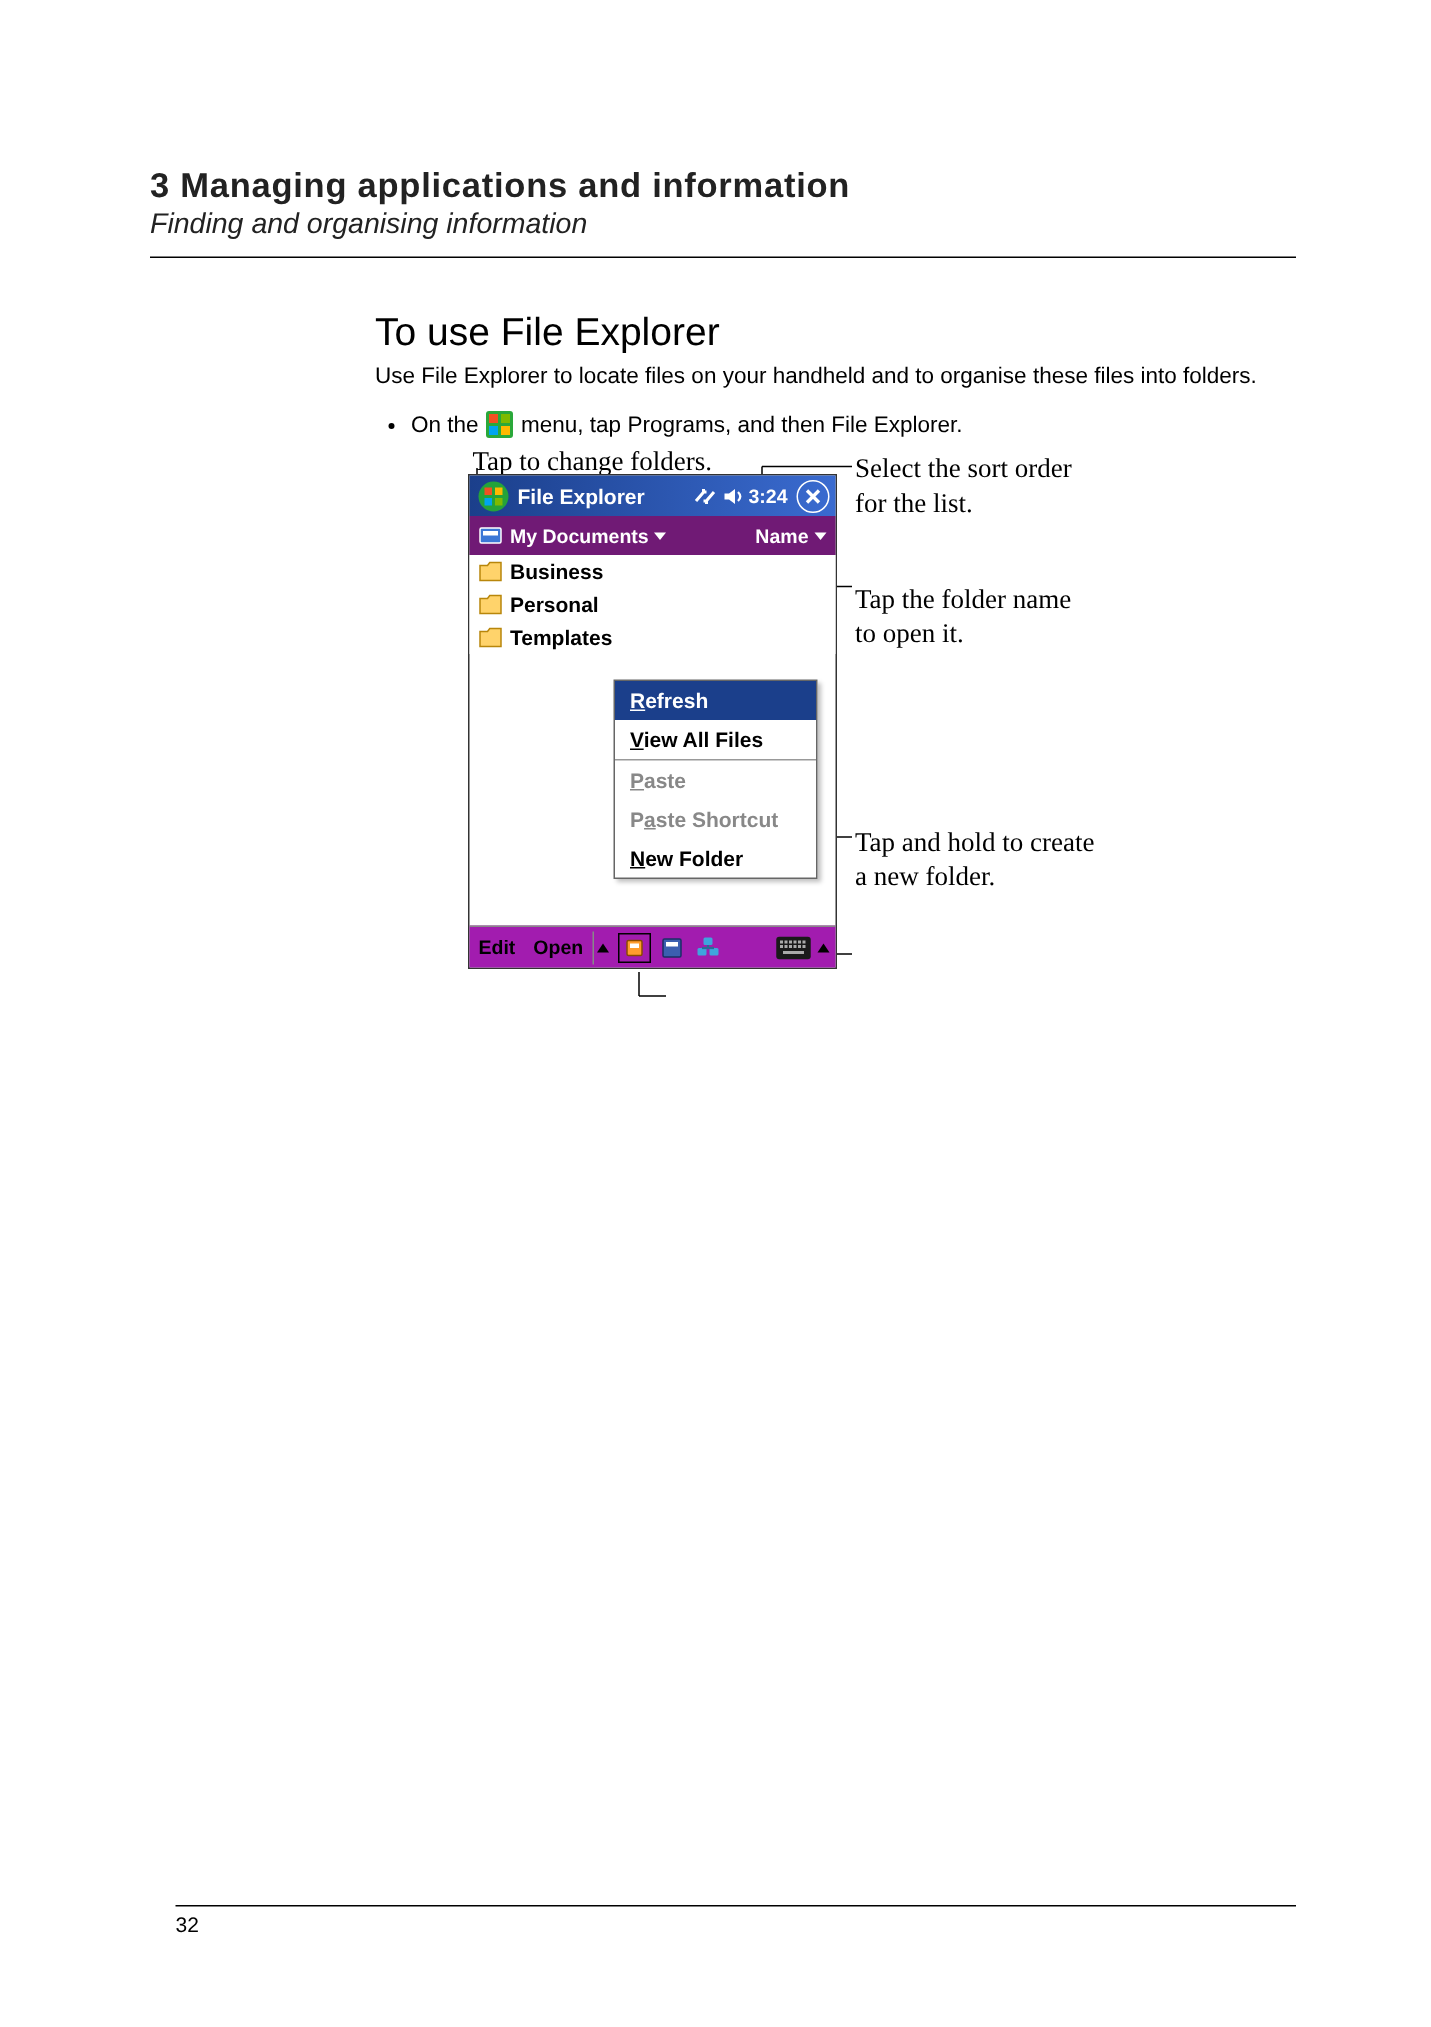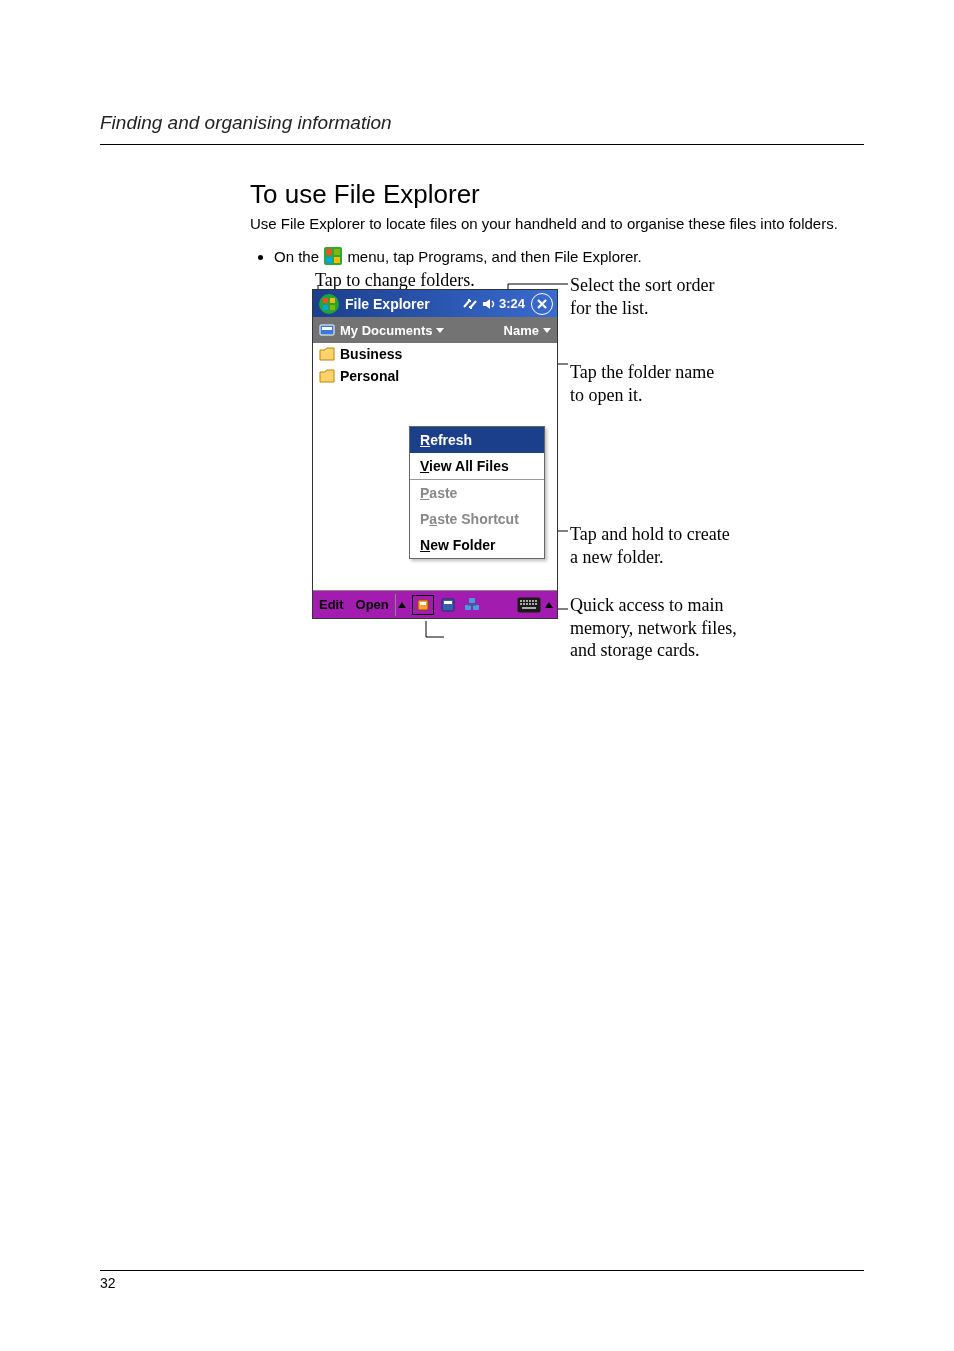--- a/index.html
+++ b/index.html
@@ -122,21 +122,21 @@
   .titlebar .time { font-size: 13px; font-weight: bold; margin-left: 3px; }
   .titlebar .close-ico {
     width: 20px; height: 20px;
     border: 1.5px solid #fff;
     border-radius: 50%;
     margin-left: 6px;
   }
   
   .navbar {
     height: 26px;
-    background: #737373;
+    background: #701a75;
     color: #fff;
     display: flex;
     align-items: center;
     font-size: 13px;
     font-weight: bold;
     padding: 0 6px;
   }
   .navbar .nav-icon {
     width: 16px; height: 16px; margin-right: 5px;
     display:inline-flex; align-items:center; justify-content:center;
@@ -222,39 +222,40 @@
   }
   .cmdbar .spacer { flex: 1; }
   .cmdbar .sip {
     width: 24px; height: 18px;
     margin: 0 2px 0 2px;
     display:inline-flex; align-items:center; justify-content:center;
   }
   
   .footer {
     position: absolute;
-    left: 100px;
+    left: 117px;
     right: 90px;
     bottom: 60px;
   }
   .footer hr { border:0; border-top:1.2px solid #000; margin:0 0 4px 0; }
   .footer .num { font-size: 14px; }
   
   svg.overlay {
     position:absolute;
     left:0; top:0;
     width:640px; height:530px;
     pointer-events:none;
   }
 </style>
 </head>
 <body>
 
 <div class="page">
 
+  <div class="chapter-title">3 Managing applications and information</div>
   <div class="chapter-sub">Finding and organising information</div>
   <hr class="hr">
 
   <div class="content">
 
     <h2 class="h2">To use File Explorer</h2>
     <p class="body-text">Use File Explorer to locate files on your handheld and to organise these files into folders.</p>
 
     <ul class="steps">
       <li>
@@ -271,21 +272,20 @@
         <span>menu, tap Programs, and then File Explorer.</span>
       </li>
     </ul>
 
     <div class="diagram">
 
       <div class="callout" style="left:65px; top:0px;">Tap to change folders.</div>
       <div class="callout" style="left:320px; top:5px; width:160px;">Select the sort order for the list.</div>
       <div class="callout" style="left:320px; top:92px; width:160px;">Tap the folder name to open it.</div>
       <div class="callout" style="left:320px; top:254px; width:170px;">Tap and hold to create a new folder.</div>
-      <div class="callout" style="left:320px; top:325px; width:180px;">Quick access to main memory, network files, and storage cards.</div>
 
       <svg class="overlay">
 
         <line class="callout-line" x1="68" y1="16" x2="68" y2="55"></line>
 
         <line class="callout-line" x1="258" y1="15" x2="318" y2="15"></line>
         <line class="callout-line" x1="258" y1="15" x2="258" y2="60"></line>
 
         <line class="callout-line" x1="165" y1="95" x2="318" y2="95"></line>
 
@@ -356,20 +356,28 @@
             </span>
             <span>Business</span>
           </div>
           <div class="file-row">
             <span class="folder-icon">
               <svg width="16" height="14" viewBox="0 0 16 14">
                   <path d="M1 3 L6 3 L7.5 1 L15 1 L15 13 L1 13 Z" fill="#ffd36b" stroke="#b8860b"></path>
                 </svg>
             </span>
             <span>Personal</span>
+          </div>
+          <div class="file-row">
+            <span class="folder-icon">
+              <svg width="16" height="14" viewBox="0 0 16 14">
+                  <path d="M1 3 L6 3 L7.5 1 L15 1 L15 13 L1 13 Z" fill="#ffd36b" stroke="#b8860b"></path>
+                </svg>
+            </span>
+            <span>Templates</span>
           </div>
         </div>
 
         <div class="ctx">
           <div class="ctx-item hot">
             <span class="u">R</span><span>efresh</span>
           </div>
           <div class="ctx-item">
             <span class="u">V</span><span>iew All Files</span>
           </div>

